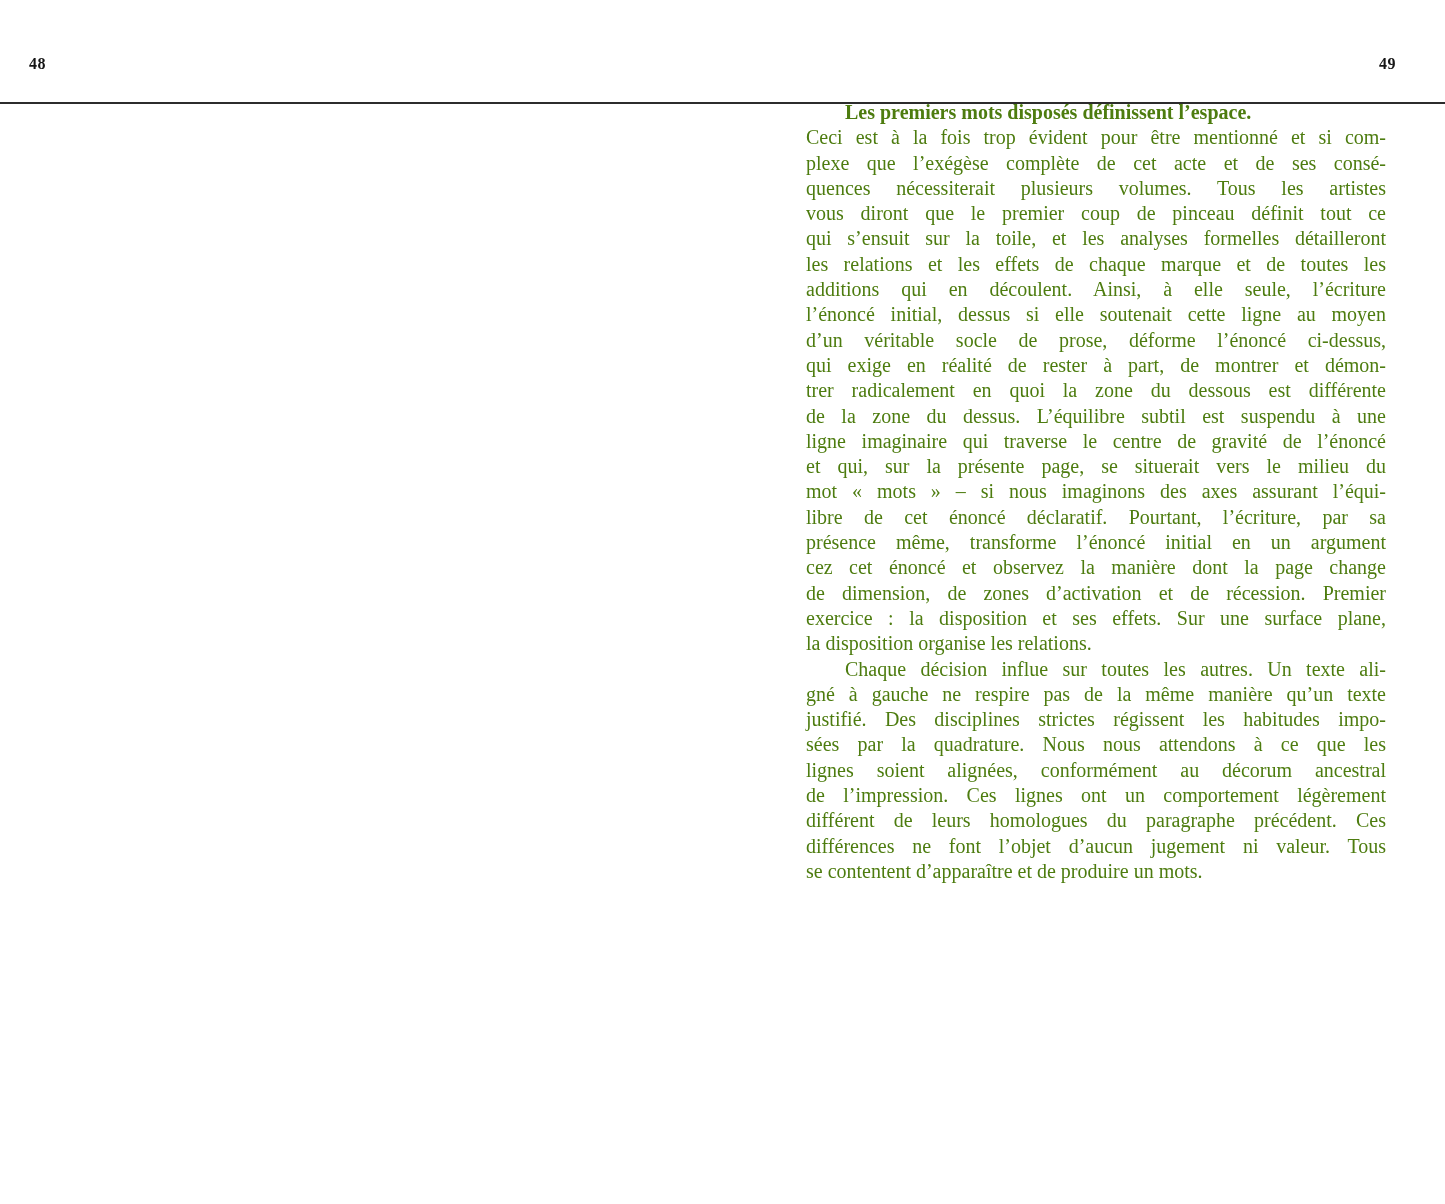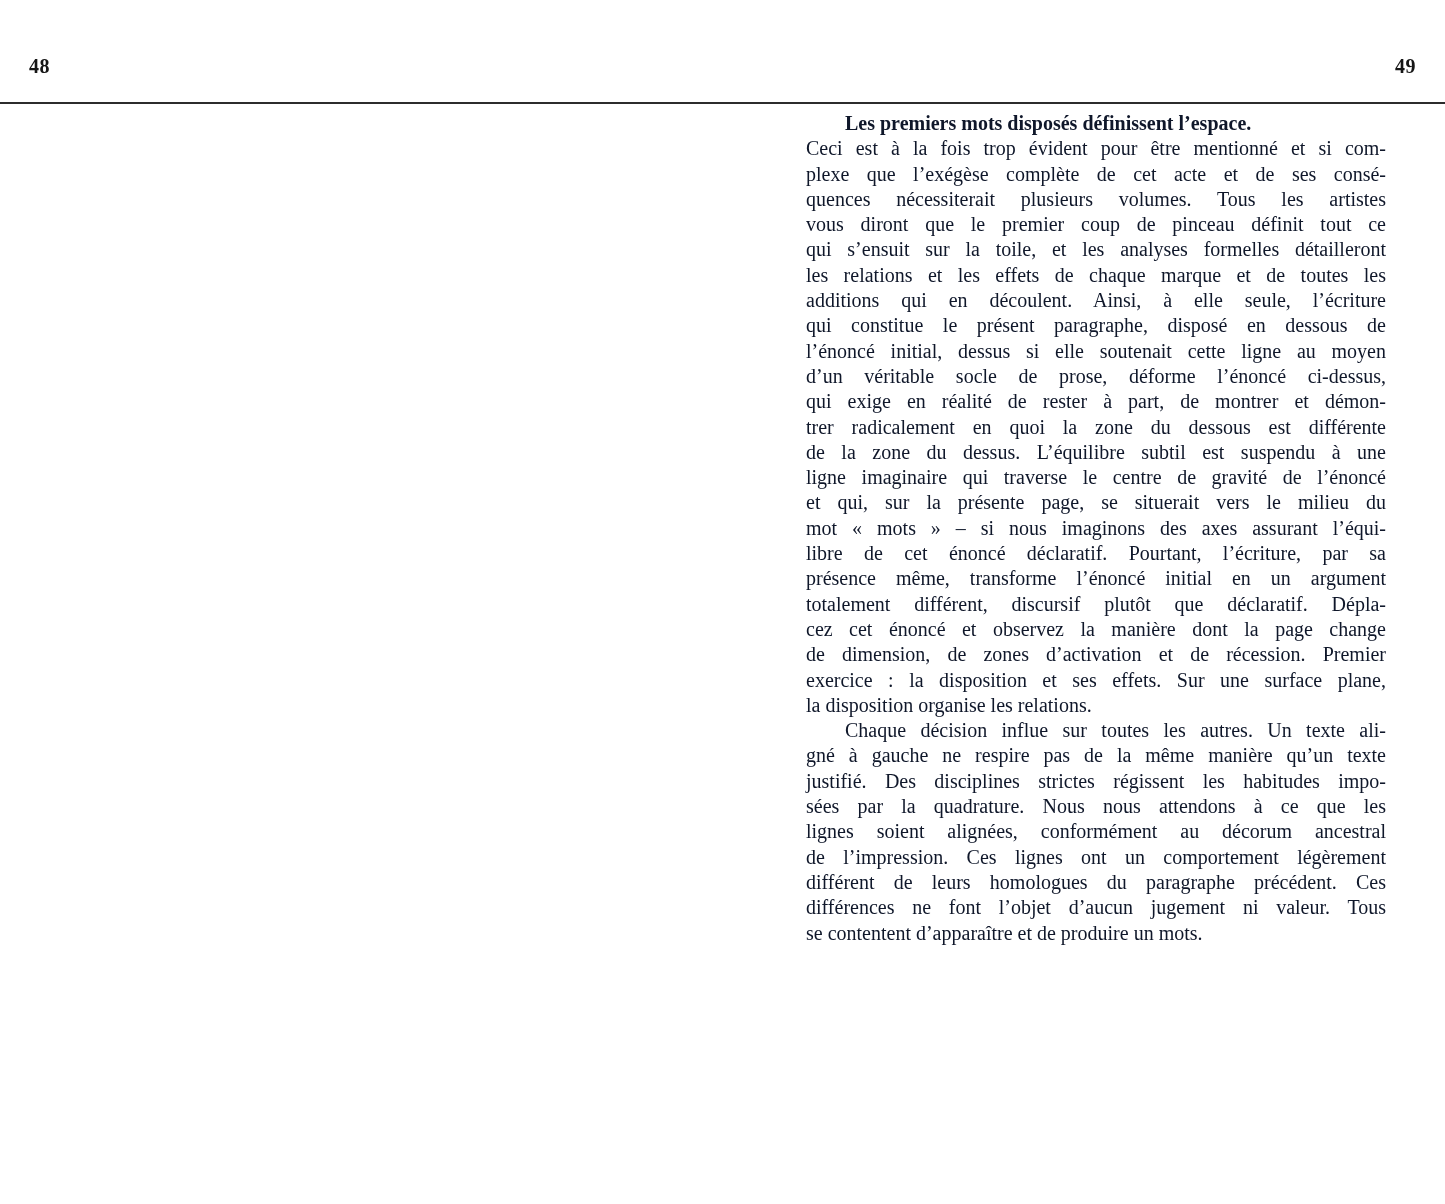--- a/index.html
+++ b/index.html
@@ -11,44 +11,43 @@
     position: relative;
     width: 1445px;
     height: 1204px;
     overflow: hidden;
     font-family: "Liberation Serif", serif;
     color: #1d1d1d;
   }
   .folio {
     position: absolute;
     top: 55px;
-    font-size: 20px;
+    font-size: 16px;
     font-weight: bold;
     letter-spacing: 0.5px;
     color: #161616;
   }
   .folio-left  { left: 29px; }
-  .folio-right { right: 29px; text-align: right; }
+  .folio-right { right: 49px; text-align: right; }
   .top-rule {
     position: absolute;
     top: 102px;
     left: 0;
     width: 1445px;
     height: 2px;
     background: #2c2c2c;
   }
   .text-column {
     position: absolute;
     left: 806px;
     top: 100px;
     width: 580px;
     font-size: 20px;
     line-height: 25.3px;
-    color: #0f172a;
-    margin-top: 11px;
+    color: #4d7c0f;
   }
   .heading-line {
     font-weight: bold;
     text-indent: 39px;
     white-space: nowrap;
   }
   .paragraph { margin: 0; }
   .line {
     text-align: justify;
   }
@@ -86,32 +85,30 @@
   <div class="heading-line">Les premiers mots disposés définissent l’espace.</div>
   <div id="paragraphs">
       <div class="paragraph">
         <div class="line stretch">Ceci est à la fois trop évident pour être mentionné et si com-</div>
         <div class="line stretch">plexe que l’exégèse complète de cet acte et de ses consé-</div>
         <div class="line stretch">quences nécessiterait plusieurs volumes. Tous les artistes</div>
         <div class="line stretch">vous diront que le premier coup de pinceau définit tout ce</div>
         <div class="line stretch">qui s’ensuit sur la toile, et les analyses formelles détailleront</div>
         <div class="line stretch">les relations et les effets de chaque marque et de toutes les</div>
         <div class="line stretch">additions qui en découlent. Ainsi, à elle seule, l’écriture</div>
-        <div class="line stretch">qui constitue le présent paragraphe, disposé en dessous de</div>
         <div class="line stretch">l’énoncé initial, dessus si elle soutenait cette ligne au moyen</div>
         <div class="line stretch">d’un véritable socle de prose, déforme l’énoncé ci-dessus,</div>
         <div class="line stretch">qui exige en réalité de rester à part, de montrer et démon-</div>
         <div class="line stretch">trer radicalement en quoi la zone du dessous est différente</div>
         <div class="line stretch">de la zone du dessus. L’équilibre subtil est suspendu à une</div>
         <div class="line stretch">ligne imaginaire qui traverse le centre de gravité de l’énoncé</div>
         <div class="line stretch">et qui, sur la présente page, se situerait vers le milieu du</div>
         <div class="line stretch">mot « mots » – si nous imaginons des axes assurant l’équi-</div>
         <div class="line stretch">libre de cet énoncé déclaratif. Pourtant, l’écriture, par sa</div>
         <div class="line stretch">présence même, transforme l’énoncé initial en un argument</div>
-        <div class="line stretch">totalement différent, discursif plutôt que déclaratif. Dépla-</div>
         <div class="line stretch">cez cet énoncé et observez la manière dont la page change</div>
         <div class="line stretch">de dimension, de zones d’activation et de récession. Premier</div>
         <div class="line stretch">exercice : la disposition et ses effets. Sur une surface plane,</div>
         <div class="line">la disposition organise les relations.</div>
       </div>
       <div class="paragraph">
         <div class="line stretch indent">Chaque décision influe sur toutes les autres. Un texte ali-</div>
         <div class="line stretch">gné à gauche ne respire pas de la même manière qu’un texte</div>
         <div class="line stretch">justifié. Des disciplines strictes régissent les habitudes impo-</div>
         <div class="line stretch">sées par la quadrature. Nous nous attendons à ce que les</div>

